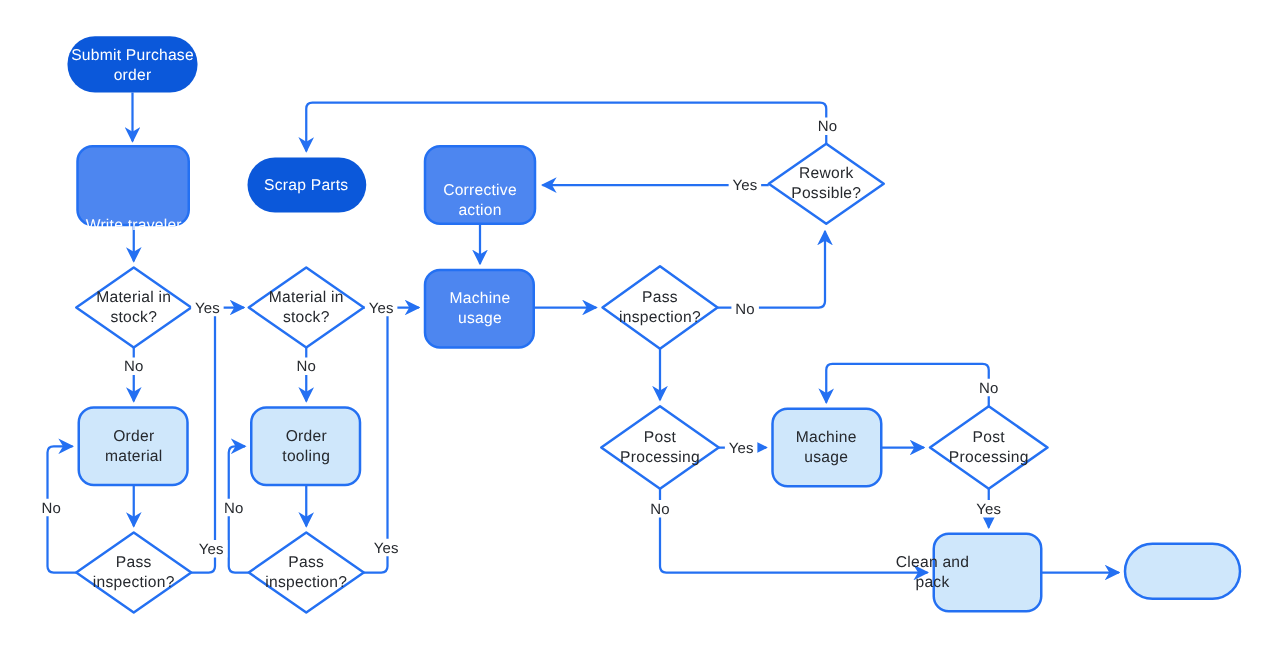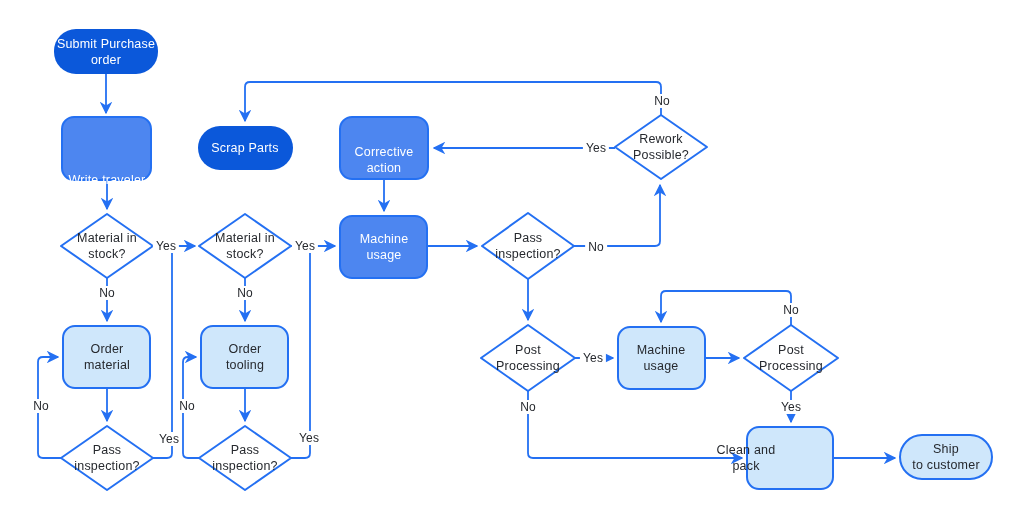--- a/index.html
+++ b/index.html
@@ -122,22 +122,20 @@
   <div class="node-label" style="left:245px;top:458px;">Pass
 inspection?</div>
   <div class="node-label" style="left:528px;top:358px;">Post
 Processing</div>
   <div class="node-label" style="left:661px;top:358px;">Machine
 usage</div>
   <div class="node-label" style="left:791px;top:358px;">Post
 Processing</div>
   <div class="node-label" style="left:746px;top:458px;">Clean and
 pack</div>
-  <div class="node-label" style="left:946px;top:457px;">Ship
-to customer</div>
 
   <div class="edge-label" style="left:166px;top:246px;">Yes</div>
   <div class="edge-label" style="left:107px;top:293px;">No</div>
   <div class="edge-label" style="left:41px;top:406px;">No</div>
   <div class="edge-label" style="left:169px;top:439px;">Yes</div>
   <div class="edge-label" style="left:305px;top:246px;">Yes</div>
   <div class="edge-label" style="left:245px;top:293px;">No</div>
   <div class="edge-label" style="left:187px;top:406px;">No</div>
   <div class="edge-label" style="left:309px;top:438px;">Yes</div>
   <div class="edge-label" style="left:596px;top:247px;">No</div>

